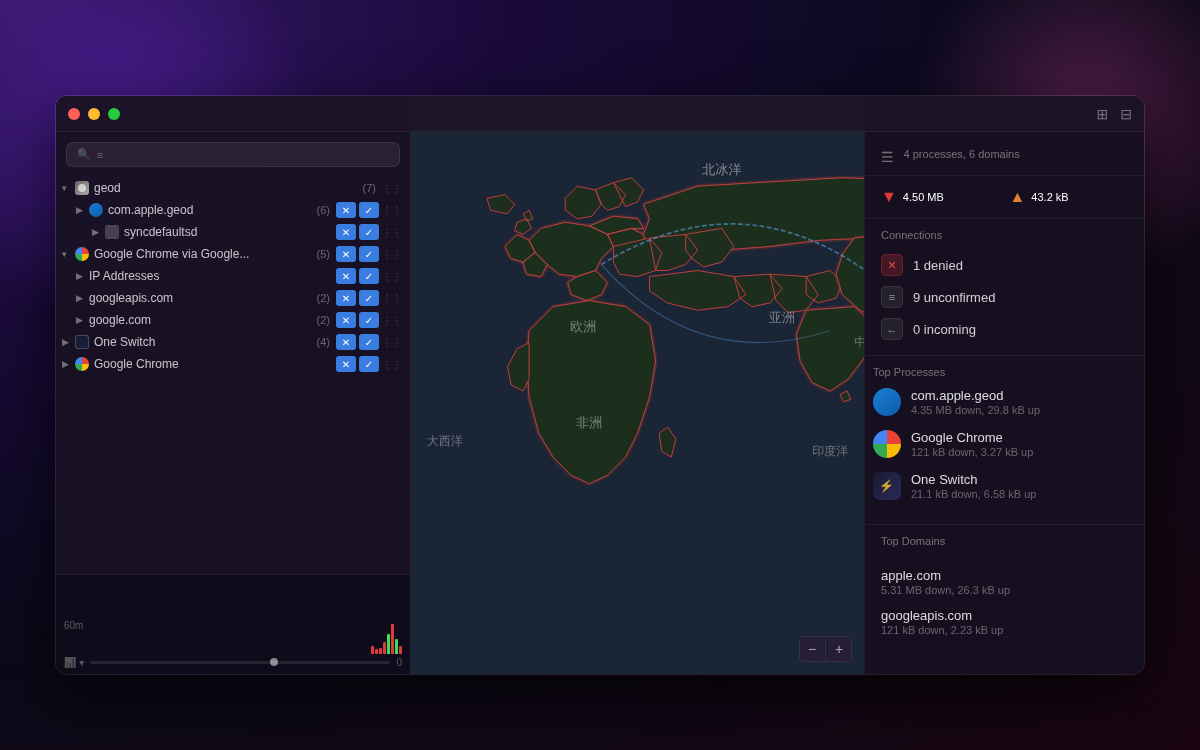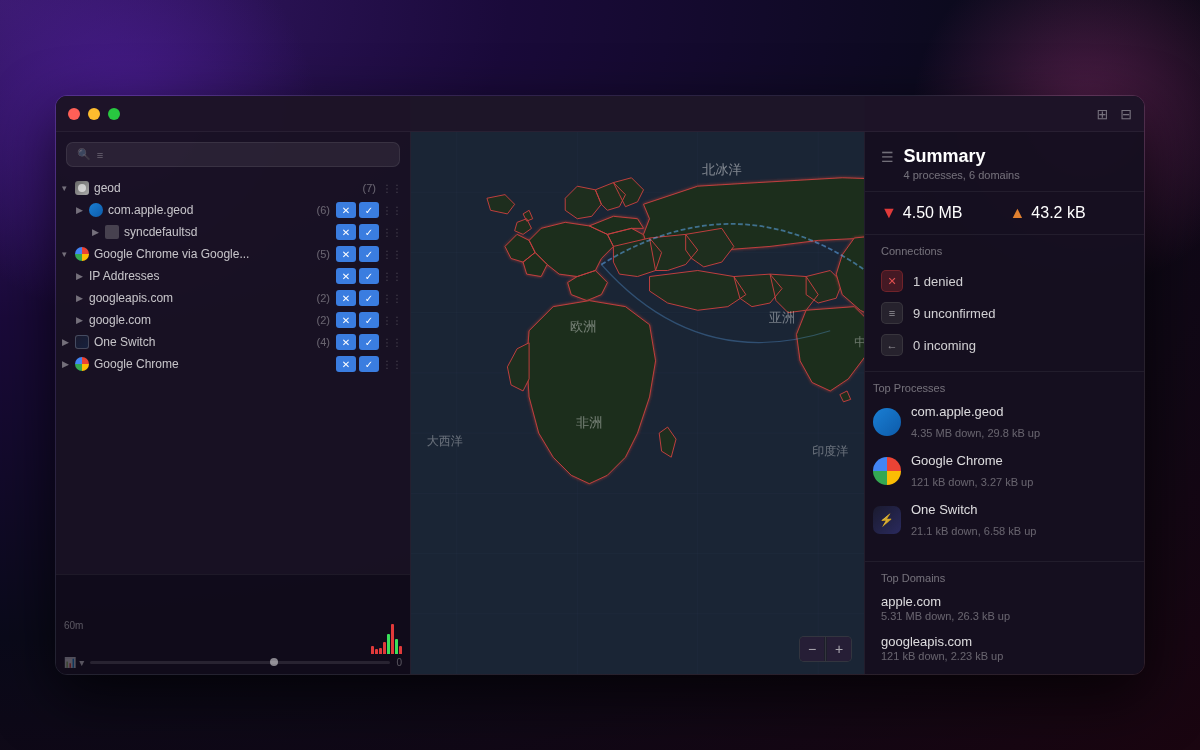--- a/index.html
+++ b/index.html
@@ -328,21 +328,21 @@
     .bw-item {
       flex: 1;
       display: flex;
       align-items: center;
       gap: 6px;
     }
     .bw-arrow-down { color: #e03a3a; font-size: 16px; }
     .bw-arrow-up { color: #e08030; font-size: 16px; }
     .bw-value {
       color: white;
-      font-size: 16px;
+      font-size: 11px;
       font-weight: 500;
     }
 
     .connections-section {
       padding: 10px 16px;
       border-bottom: 1px solid rgba(255,255,255,0.06);
     }
     .section-title {
       color: rgba(255,255,255,0.4);
       font-size: 11px;
@@ -400,31 +400,31 @@
     .stat-icon-geo { background: linear-gradient(135deg, #1a7fd4, #0d5baa); border-radius: 50%; }
     .stat-icon-chrome { background: conic-gradient(#ea4335 0deg 90deg, #fbbc04 90deg 180deg, #34a853 180deg 270deg, #4285f4 270deg 360deg); border-radius: 50%; }
     .stat-icon-oneswitch { background: linear-gradient(135deg, #1a1a2e, #2a2a5e); border-radius: 7px; }
     .stat-name {
       color: rgba(255,255,255,0.85);
       font-size: 13px;
     }
     .stat-detail {
       color: rgba(255,255,255,0.35);
       font-size: 11px;
-      margin-top: 8px;
+      margin-top: 1px;
     }
 
     .domains-section {
       padding: 10px 16px;
       border-top: 1px solid rgba(255,255,255,0.06);
     }
     .top-domains-title {
       color: rgba(255,255,255,0.4);
       font-size: 11px;
-      margin-bottom: 10px;
+      margin-bottom: 21px;
     }
     .domain-item {
       margin-bottom: 12px;
     }
     .domain-name {
       color: rgba(255,255,255,0.85);
       font-size: 13px;
     }
     .domain-detail {
       color: rgba(255,255,255,0.35);
@@ -724,21 +724,20 @@
       <div class="map-zoom-btn">−</div>
       <div class="map-zoom-divider"></div>
       <div class="map-zoom-btn">+</div>
     </div>
   </div>
 
   <div class="summary-panel">
     <div class="summary-header">
       <span class="summary-menu-icon">☰</span>
       <div class="summary-title-group">
-        <div class="summary-title">Summary</div>
         <div class="summary-subtitle">4 processes, 6 domains</div>
       </div>
     </div>
 
     <div class="bandwidth-row">
       <div class="bw-item">
         <span class="bw-arrow-down">▼</span>
         <span class="bw-value">4.50 MB</span>
       </div>
       <div class="bw-item">

